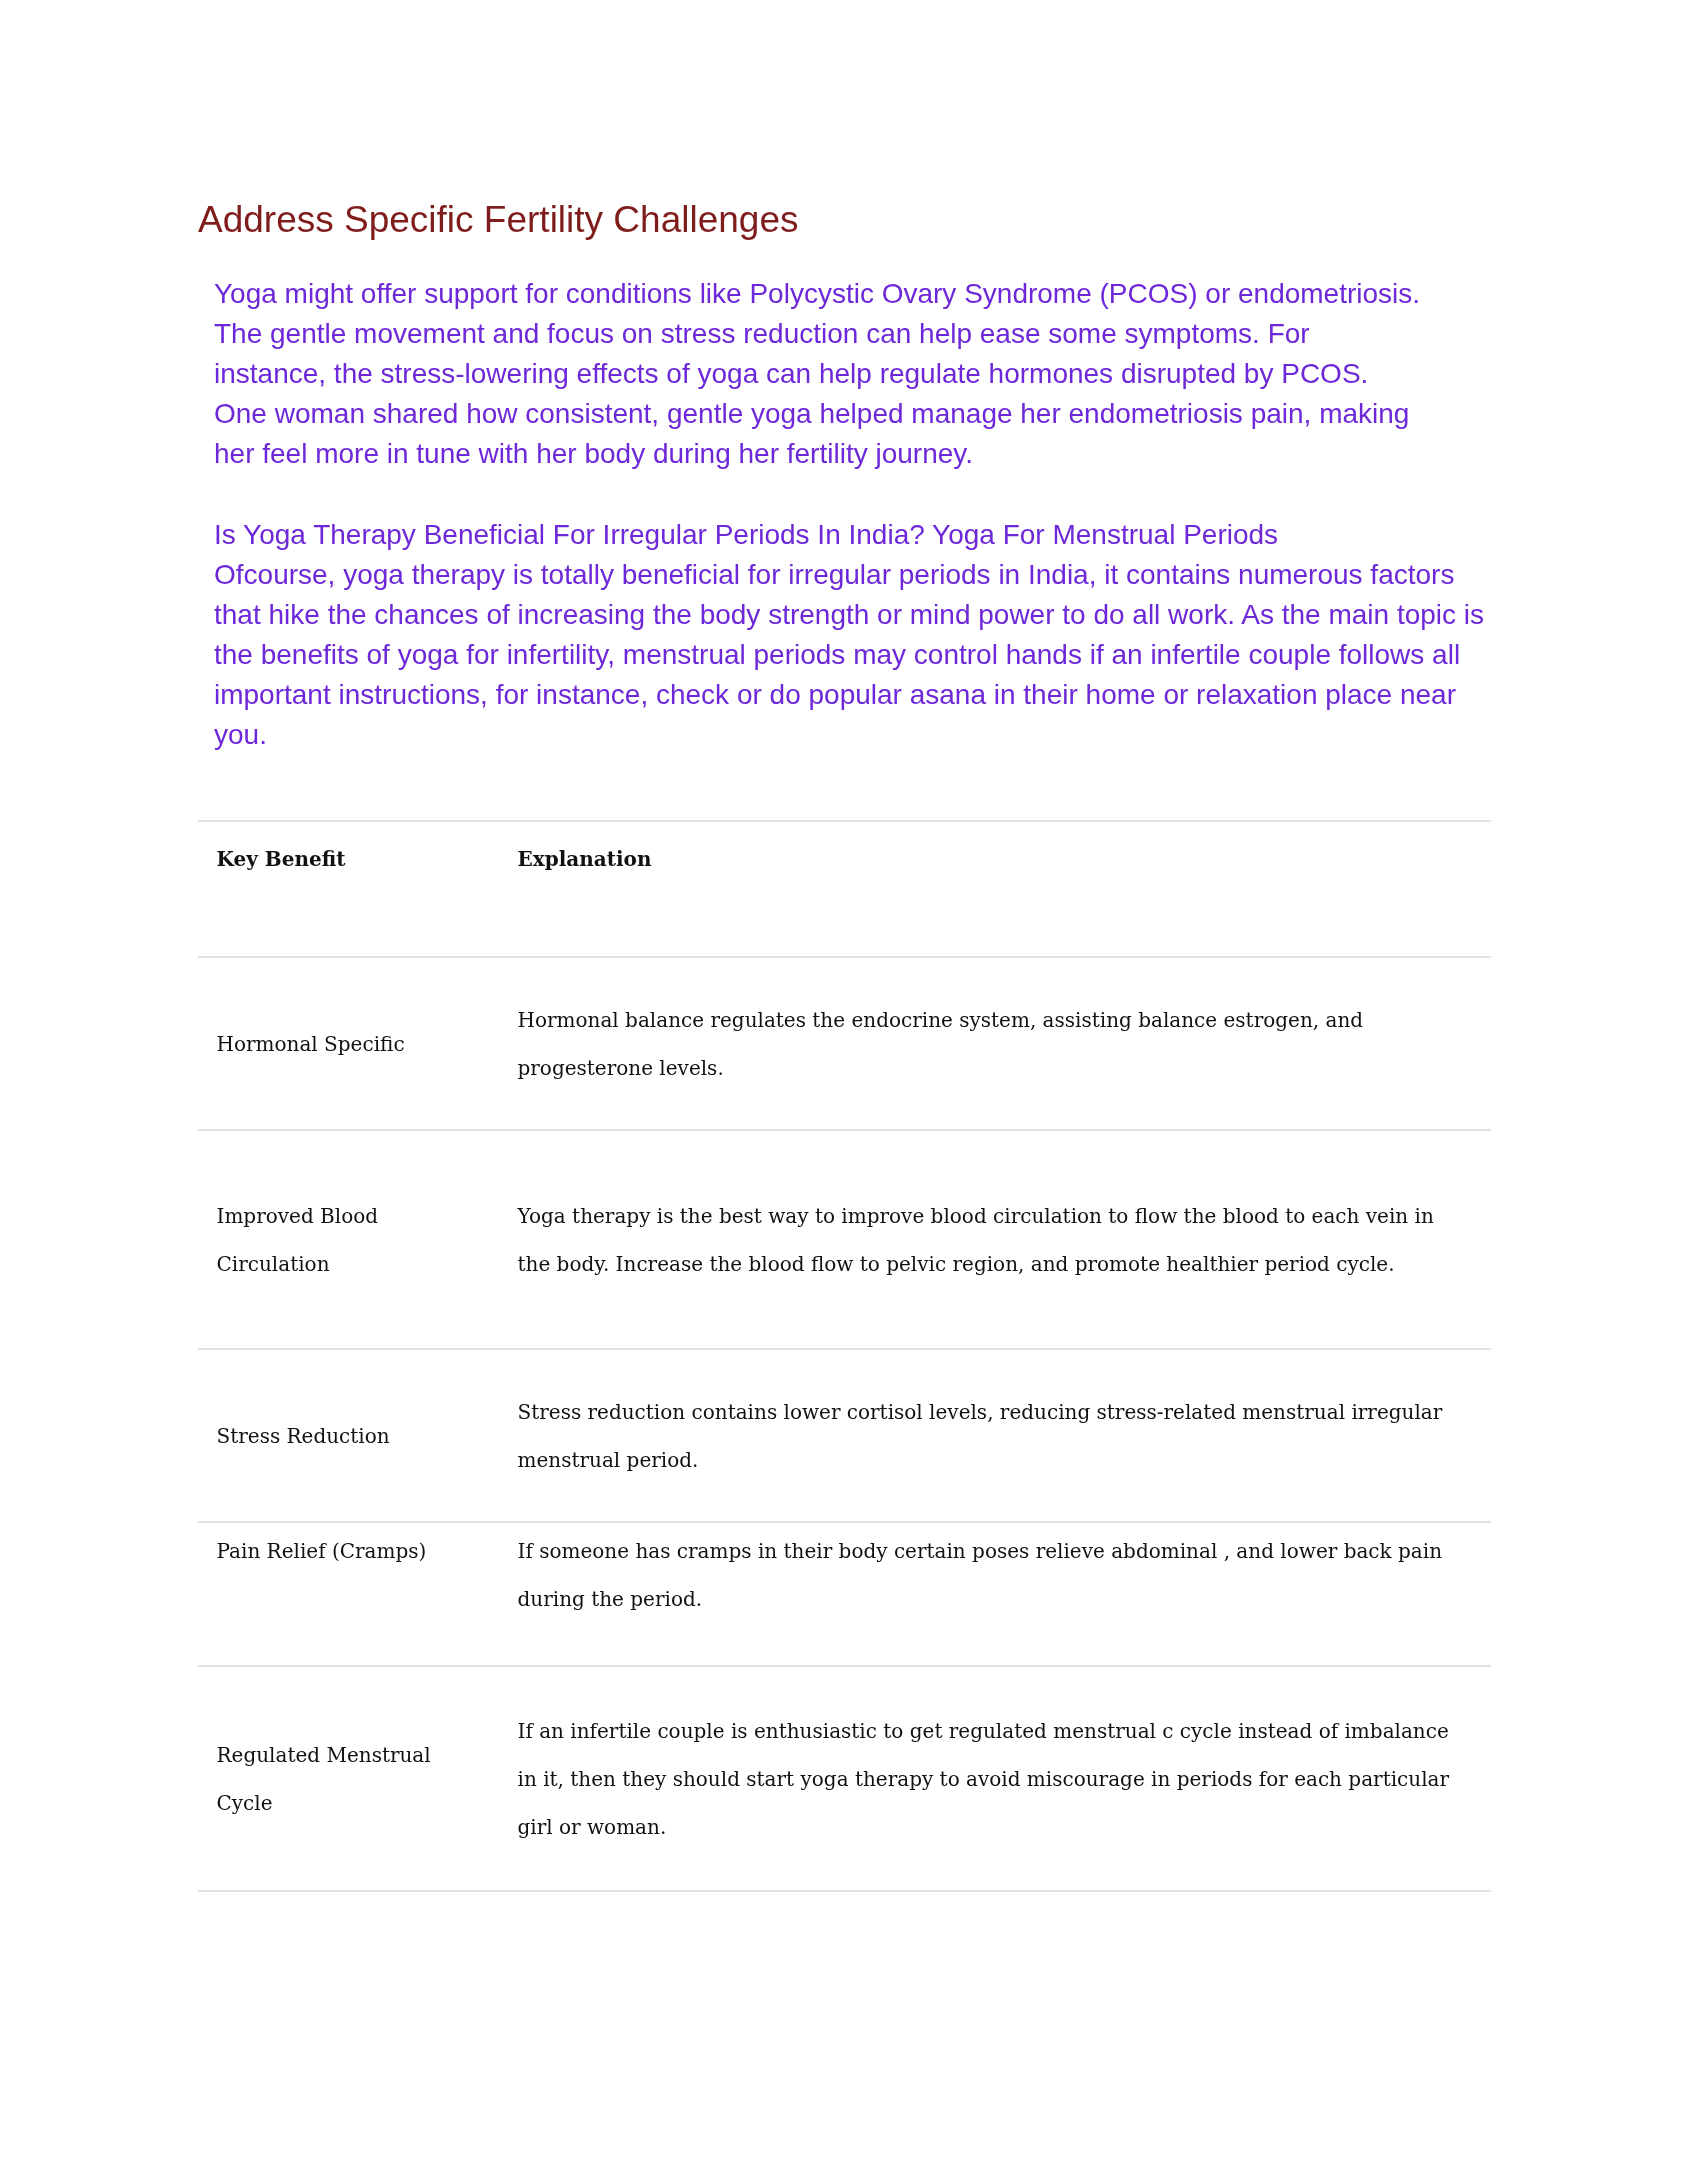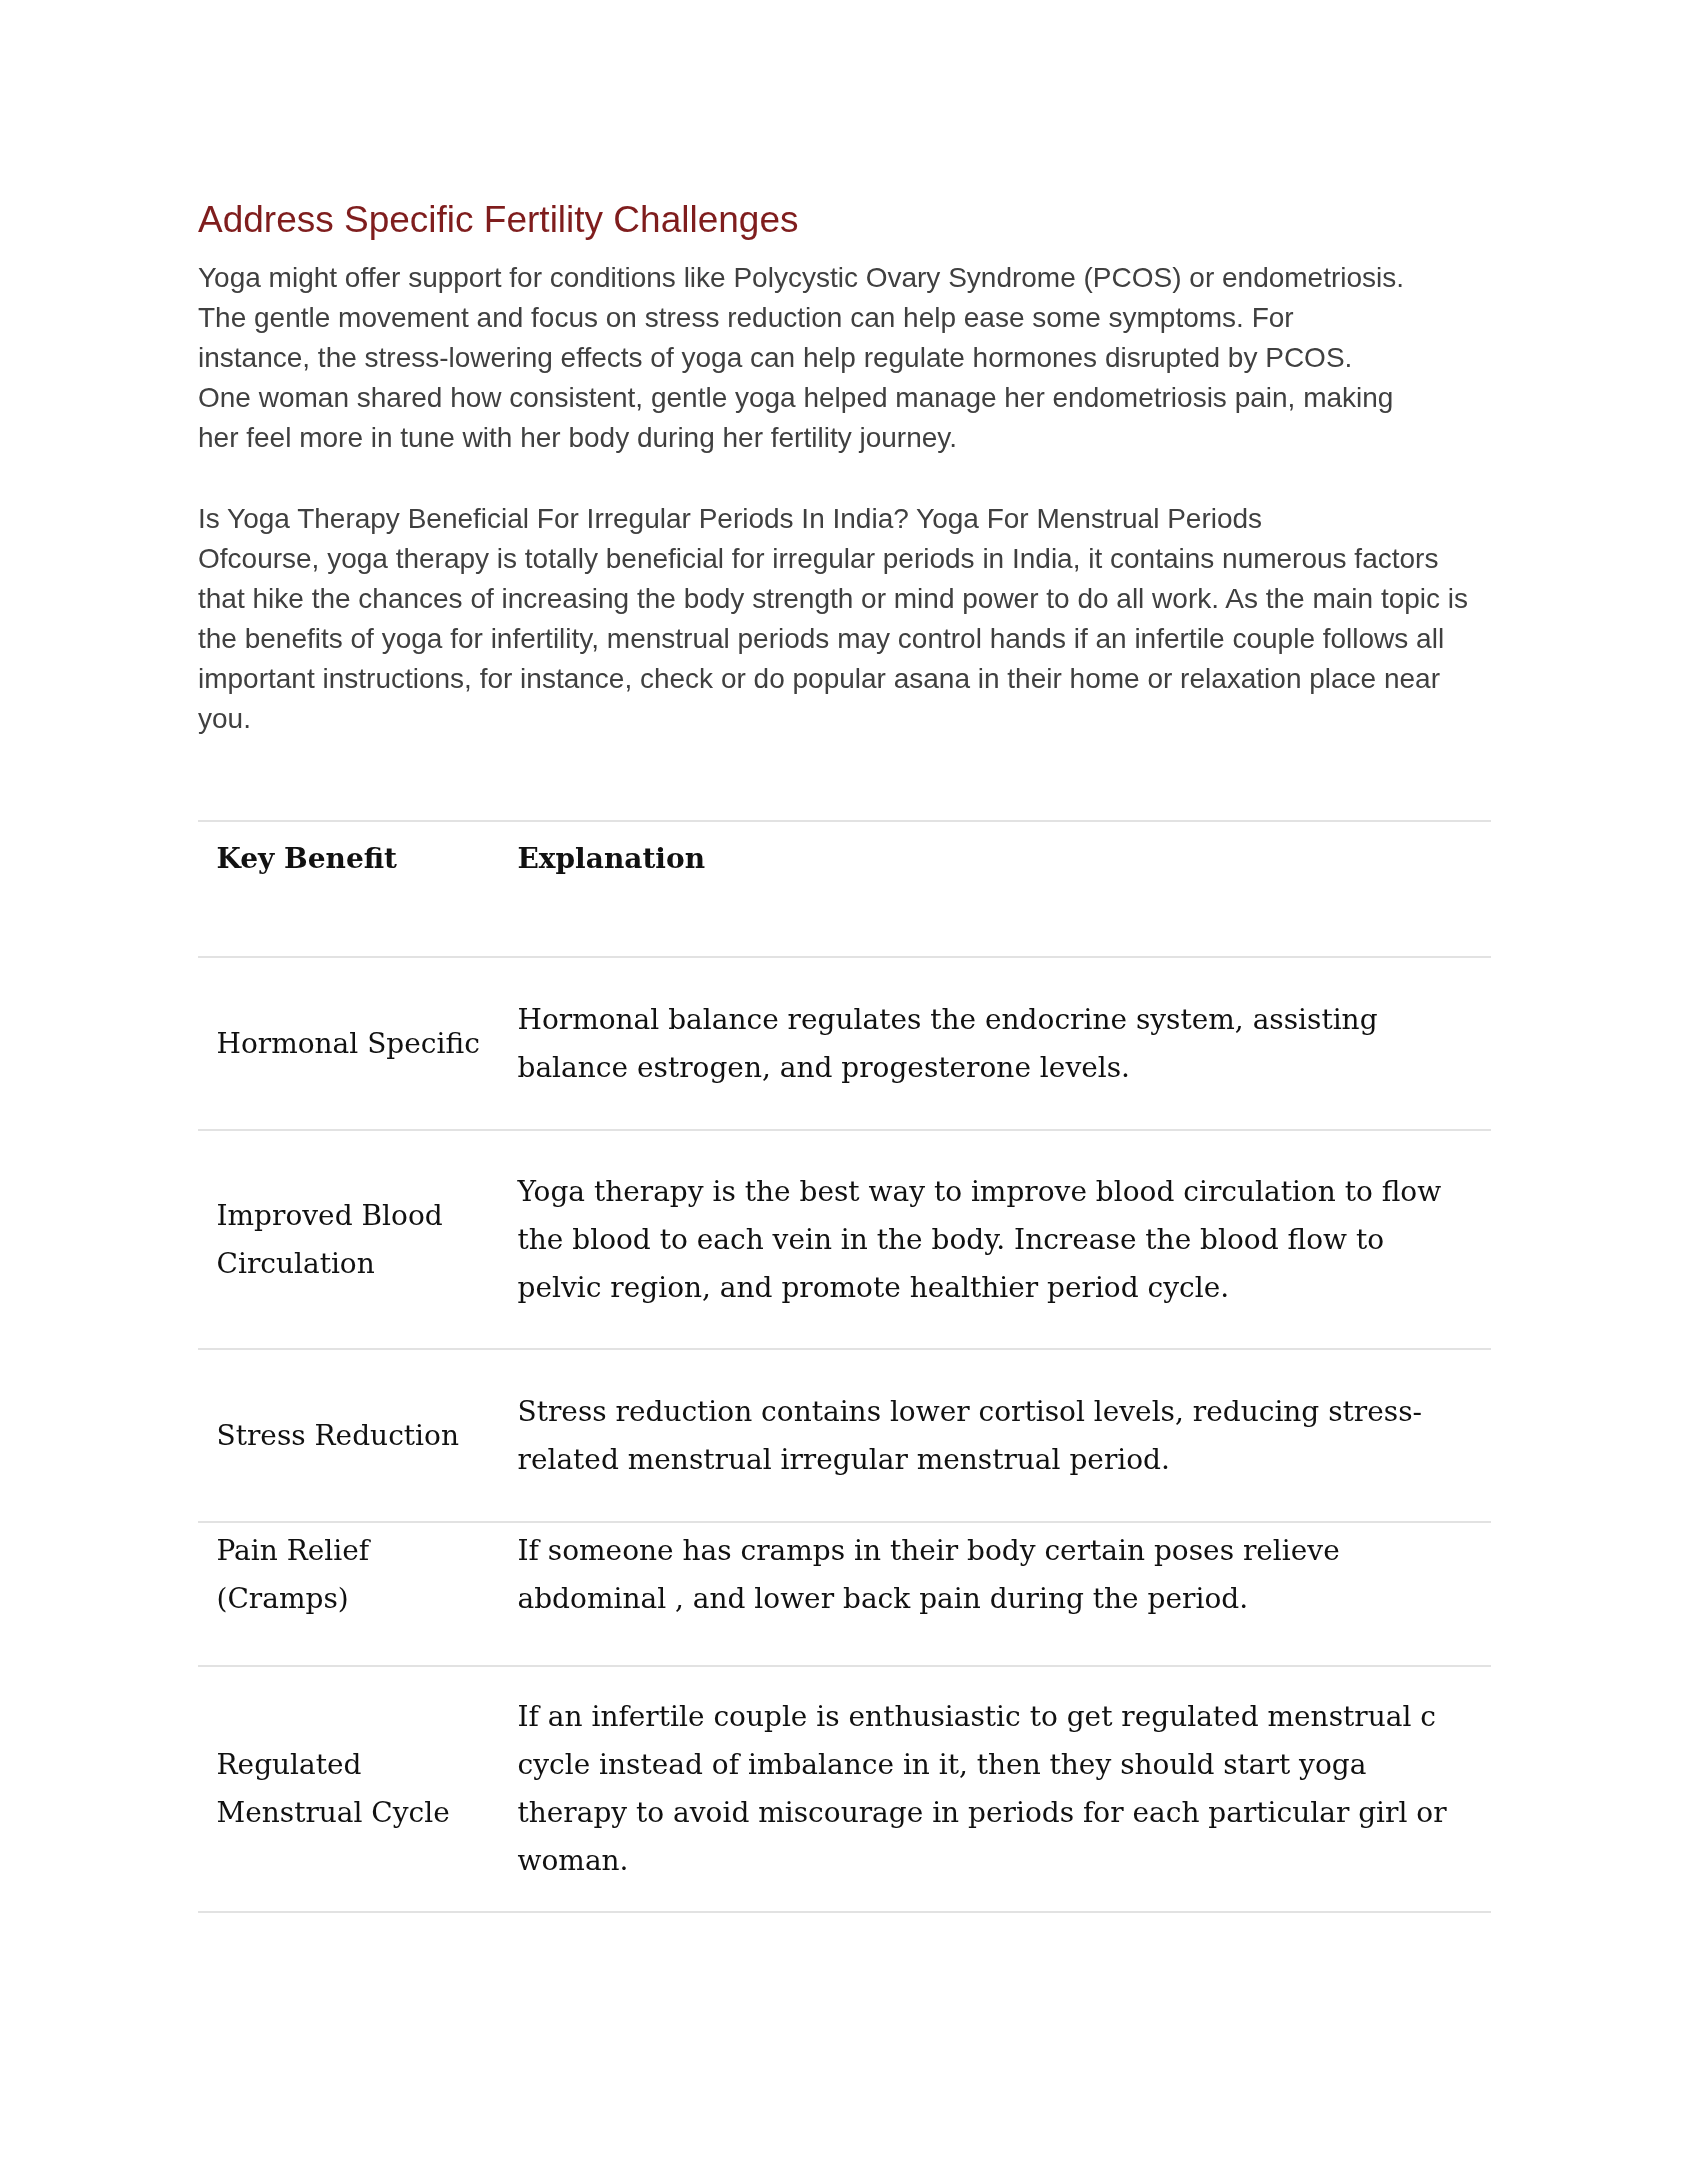--- a/index.html
+++ b/index.html
@@ -8,37 +8,37 @@
 
   .section-heading {
     position: absolute; left: 0; top: 198px;
     font-family: "Liberation Sans", sans-serif;
     font-size: 37px; font-weight: normal; margin: 0; line-height: 1.2;
     color: #7f1d1d;
   }
   .para {
     position: absolute; left: 0; width: 1292px;
     font-family: "Liberation Sans", sans-serif;
-    font-size: 28px; line-height: 40px; margin: 0; color: #404040;
+    font-size: 28px; line-height: 40px; margin: 16px; color: #6d28d9;
   }
   .para1 { top: 258px; width: 1213px; }
   .para2 { top: 499px; }
   .para2 .line { display: block; }
 
   .benefit-table {
     position: absolute; left: 0; top: 820px; width: 1293px;
     border-collapse: collapse;
     font-family: "DejaVu Serif", "Liberation Serif", serif;
     color: #111;
   }
   .benefit-table tr { border-top: 2.6px solid #e2e2e2; }
   .benefit-table tr.last { border-bottom: 2.6px solid #e2e2e2; }
   .benefit-table th, .benefit-table td {
     text-align: left; vertical-align: middle;
-    padding: 0 18.5px; font-size: 28px; line-height: 48px;
+    padding: 0 18.5px; font-size: 20px; line-height: 48px;
   }
   .benefit-table th { font-weight: bold; height: 121px; vertical-align: top; padding-top: 13px; }
   .col-key { width: 264px; }
   .benefit-table td { padding-top: 26px; padding-bottom: 26px; }
   .row-1 td { height: 119px; }
   .row-2 td { height: 165px; }
   .row-3 td { height: 119px; }
   .row-4 td { height: 112px; vertical-align: top; padding-top: 4px; }
   .row-5 td { height: 171px; }
 </style>

